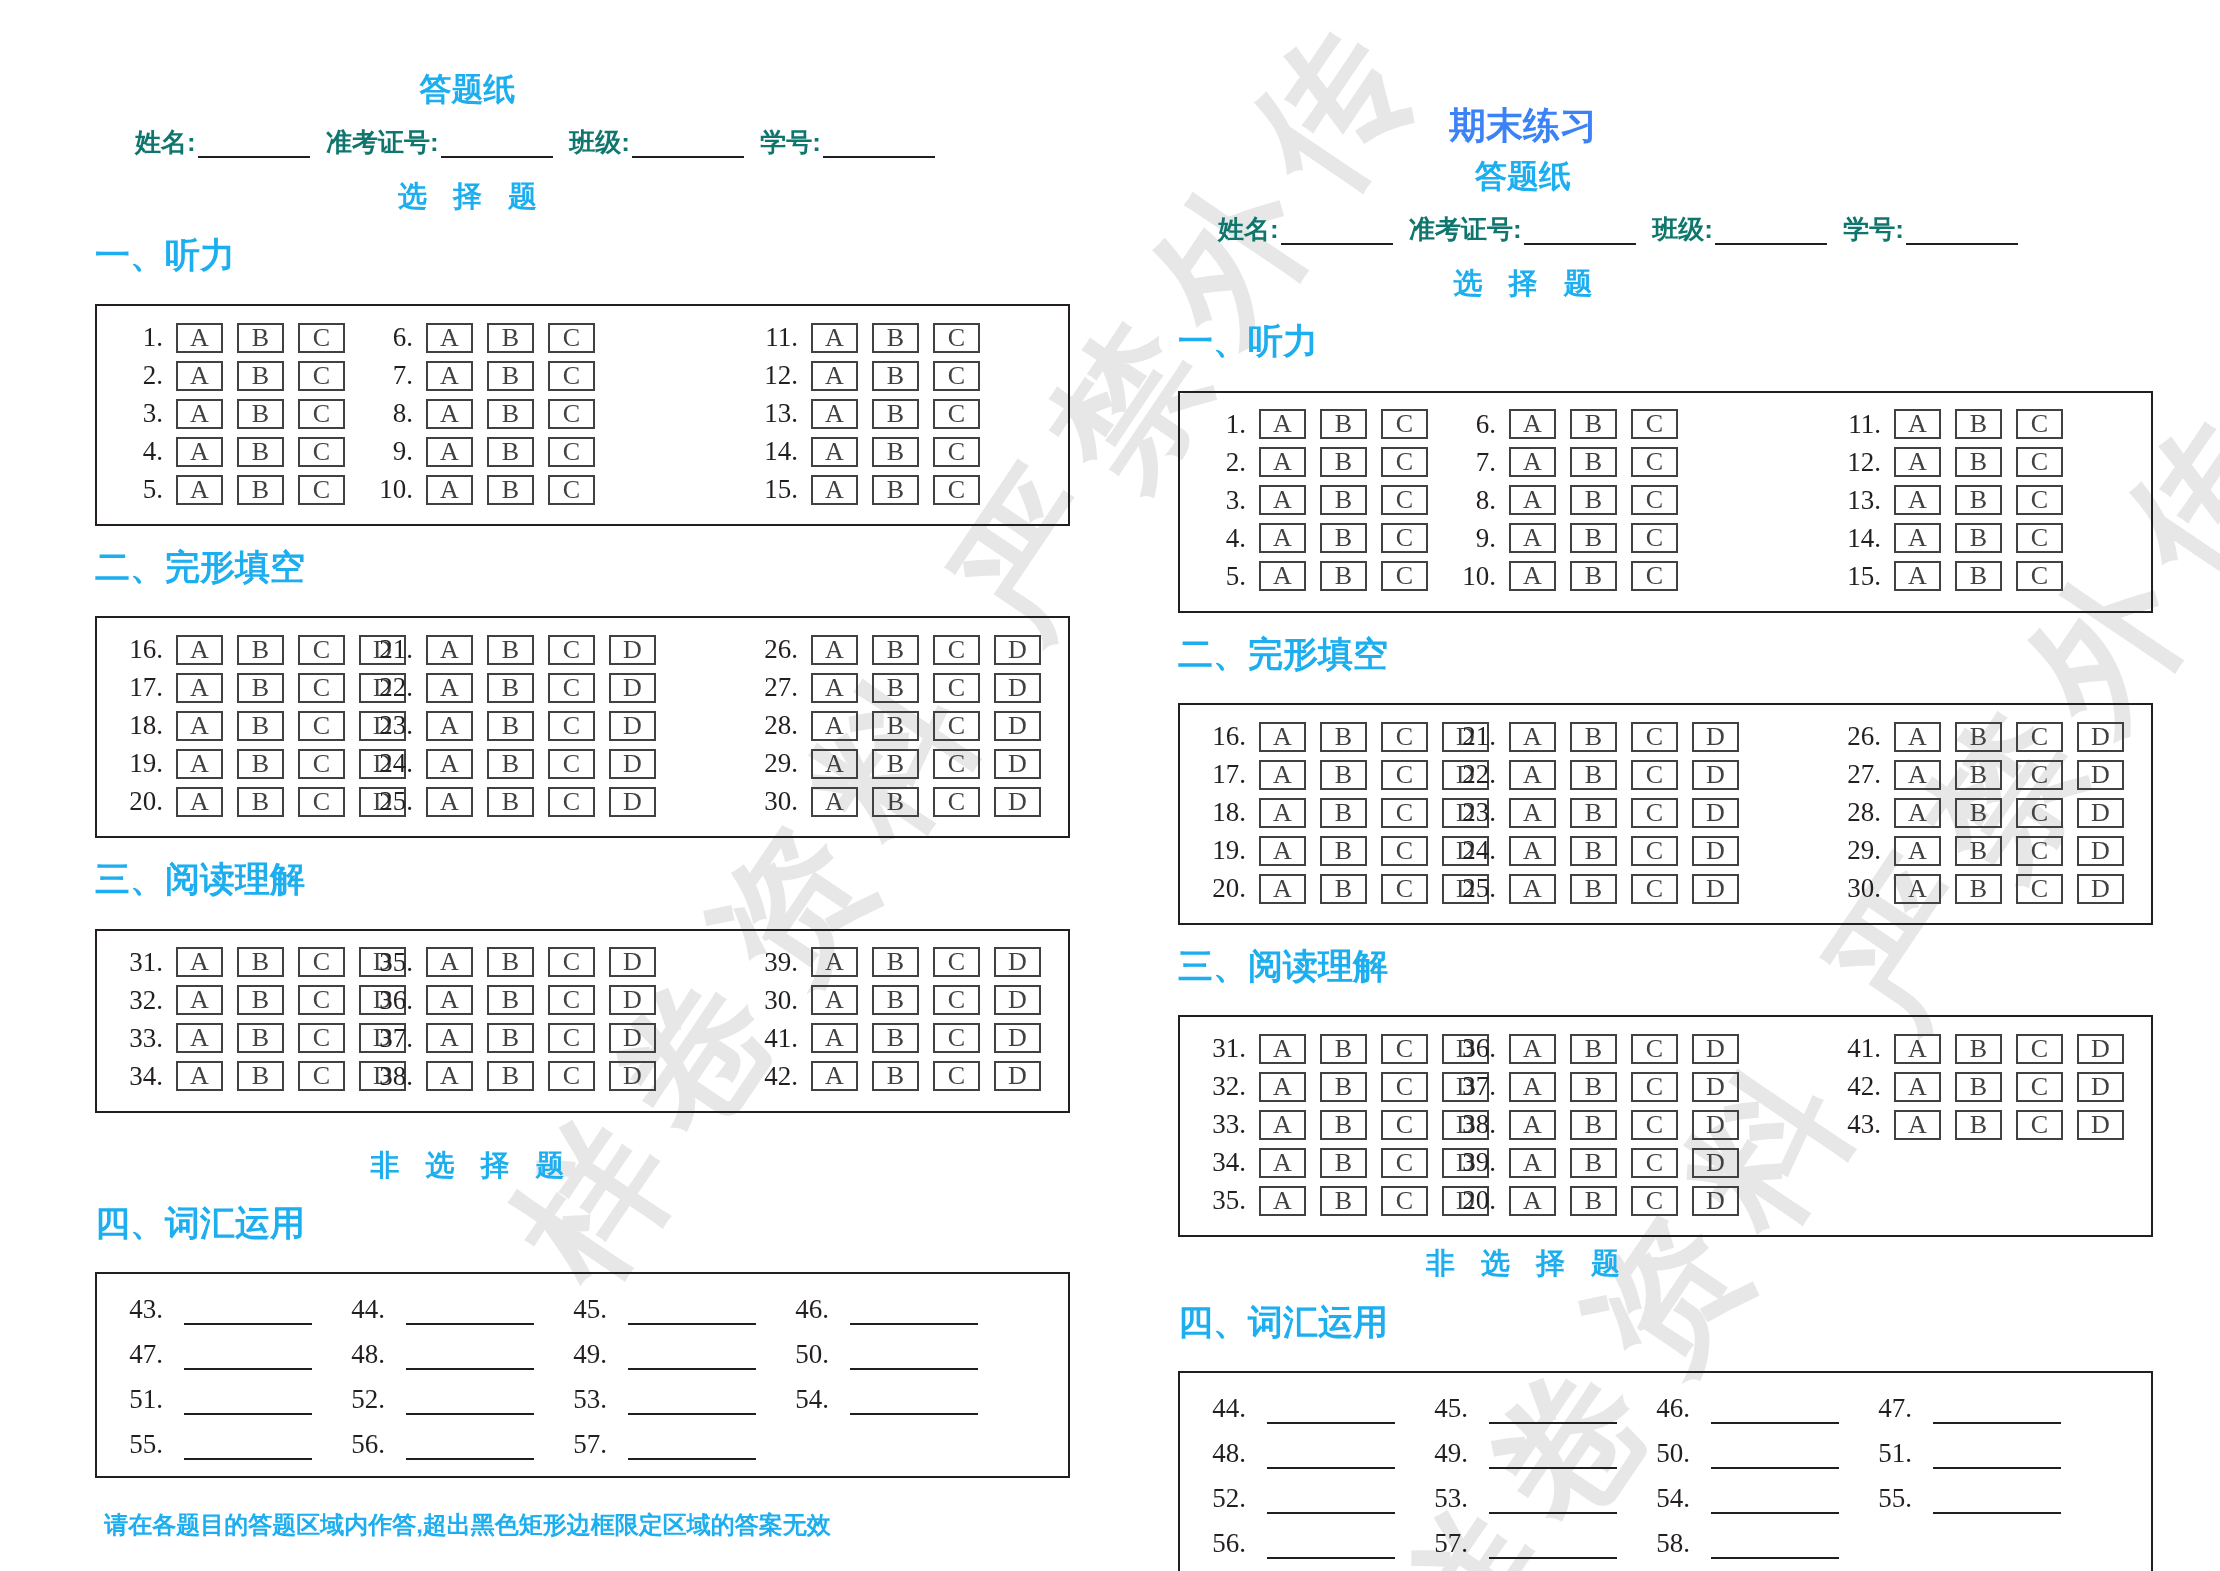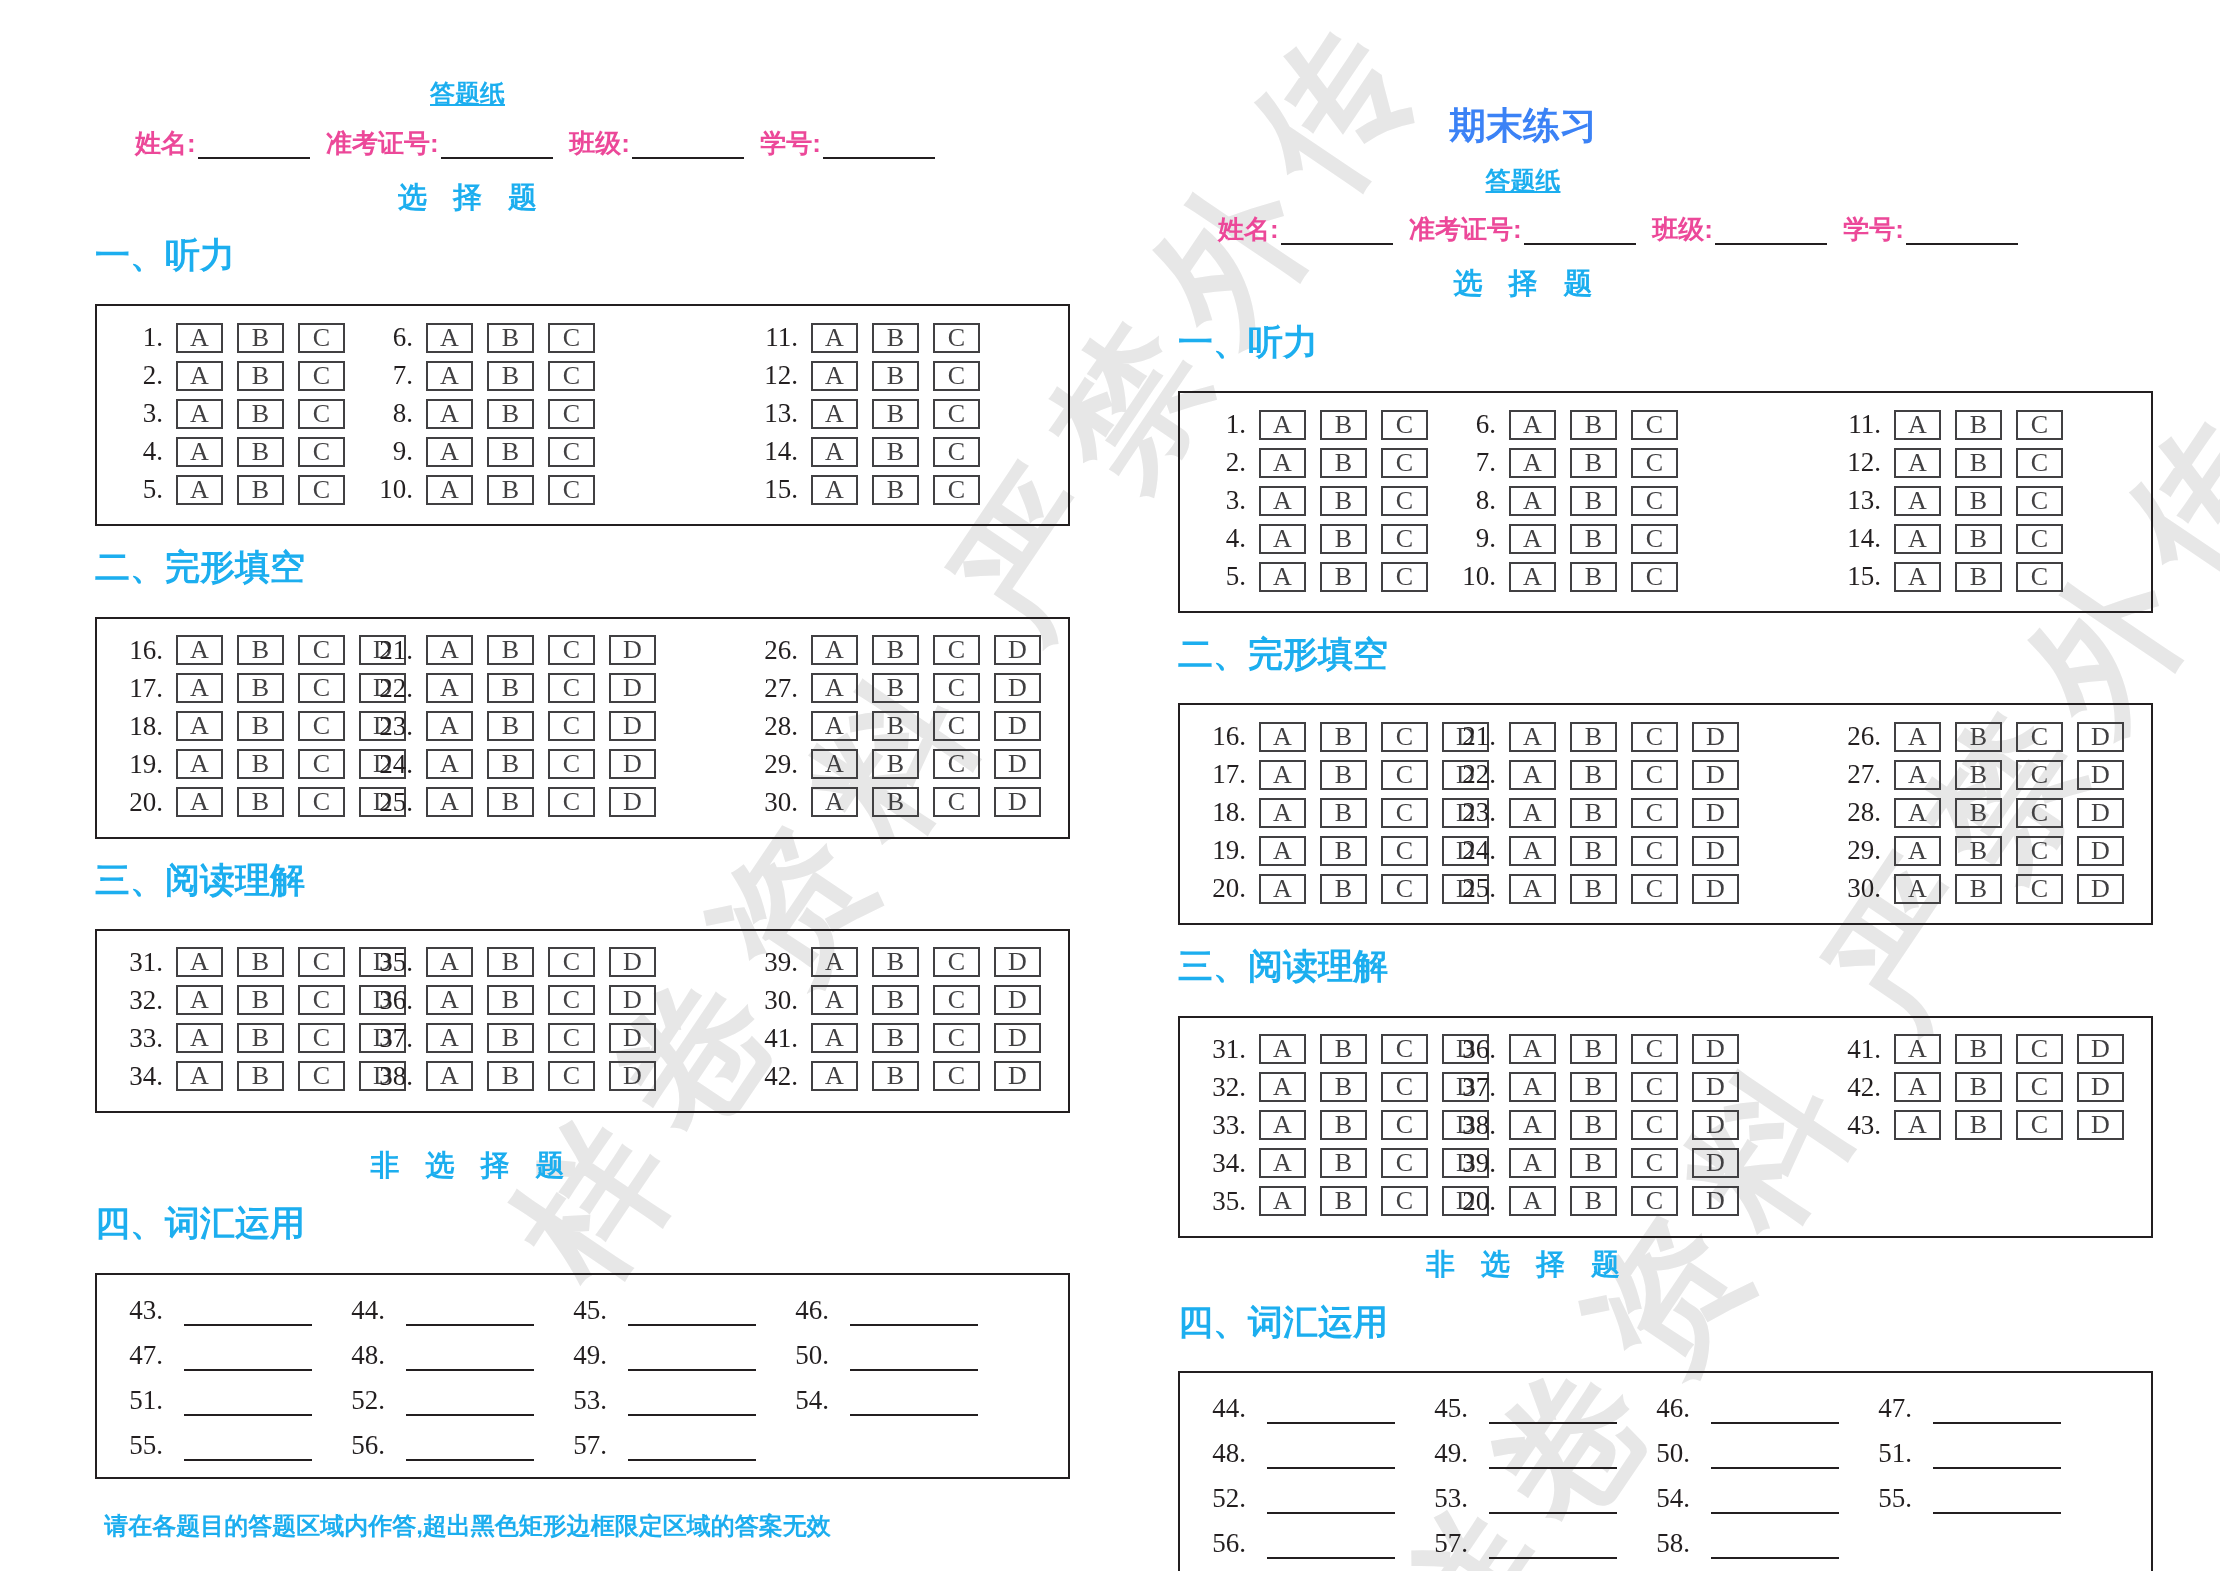--- a/index.html
+++ b/index.html
@@ -21,24 +21,24 @@
   #panels{position:absolute;inset:0;z-index:1;}
   .panel{position:absolute;top:60px;width:975px;}
   .panel-left{left:95px;}
   .panel-right{left:1178px;}
   .band{width:745px;text-align:center;}
   .panel-right .band{width:690px;}
   .exam-title{
     margin:46px 0 0 0;font-size:37px;font-weight:bold;line-height:1.1;
     font-family:"Liberation Serif","DejaVu Serif",serif;
   }
-  .exam-subtitle{margin-top:20px;font-size:25px;font-weight:bold;line-height:1.1;text-decoration:underline;}
+  .exam-subtitle{margin-top:12px;font-size:32px;font-weight:bold;line-height:1.1;}
   .info-row{
     margin:20px 0 0 40px;width:800px;display:flex;justify-content:space-between;
-    font-size:26px;font-weight:bold;line-height:1.2;color:#ec4899;
+    font-size:26px;font-weight:bold;line-height:1.2;color:#0f766e;
   }
   .info-field{display:flex;align-items:flex-end;}
   .info-line{display:inline-block;width:112px;height:26px;border-bottom:2px solid #231f20;margin-left:2px;}
   .choice-title,.nonchoice-title{
     margin-top:22px;font-size:29px;font-weight:bold;line-height:1.15;
     letter-spacing:26px;text-indent:26px;
   }
   .panel-left .nonchoice-title{margin-top:36px;}
   .panel-right .nonchoice-title{margin-top:10px;}
   .sec-heading{

